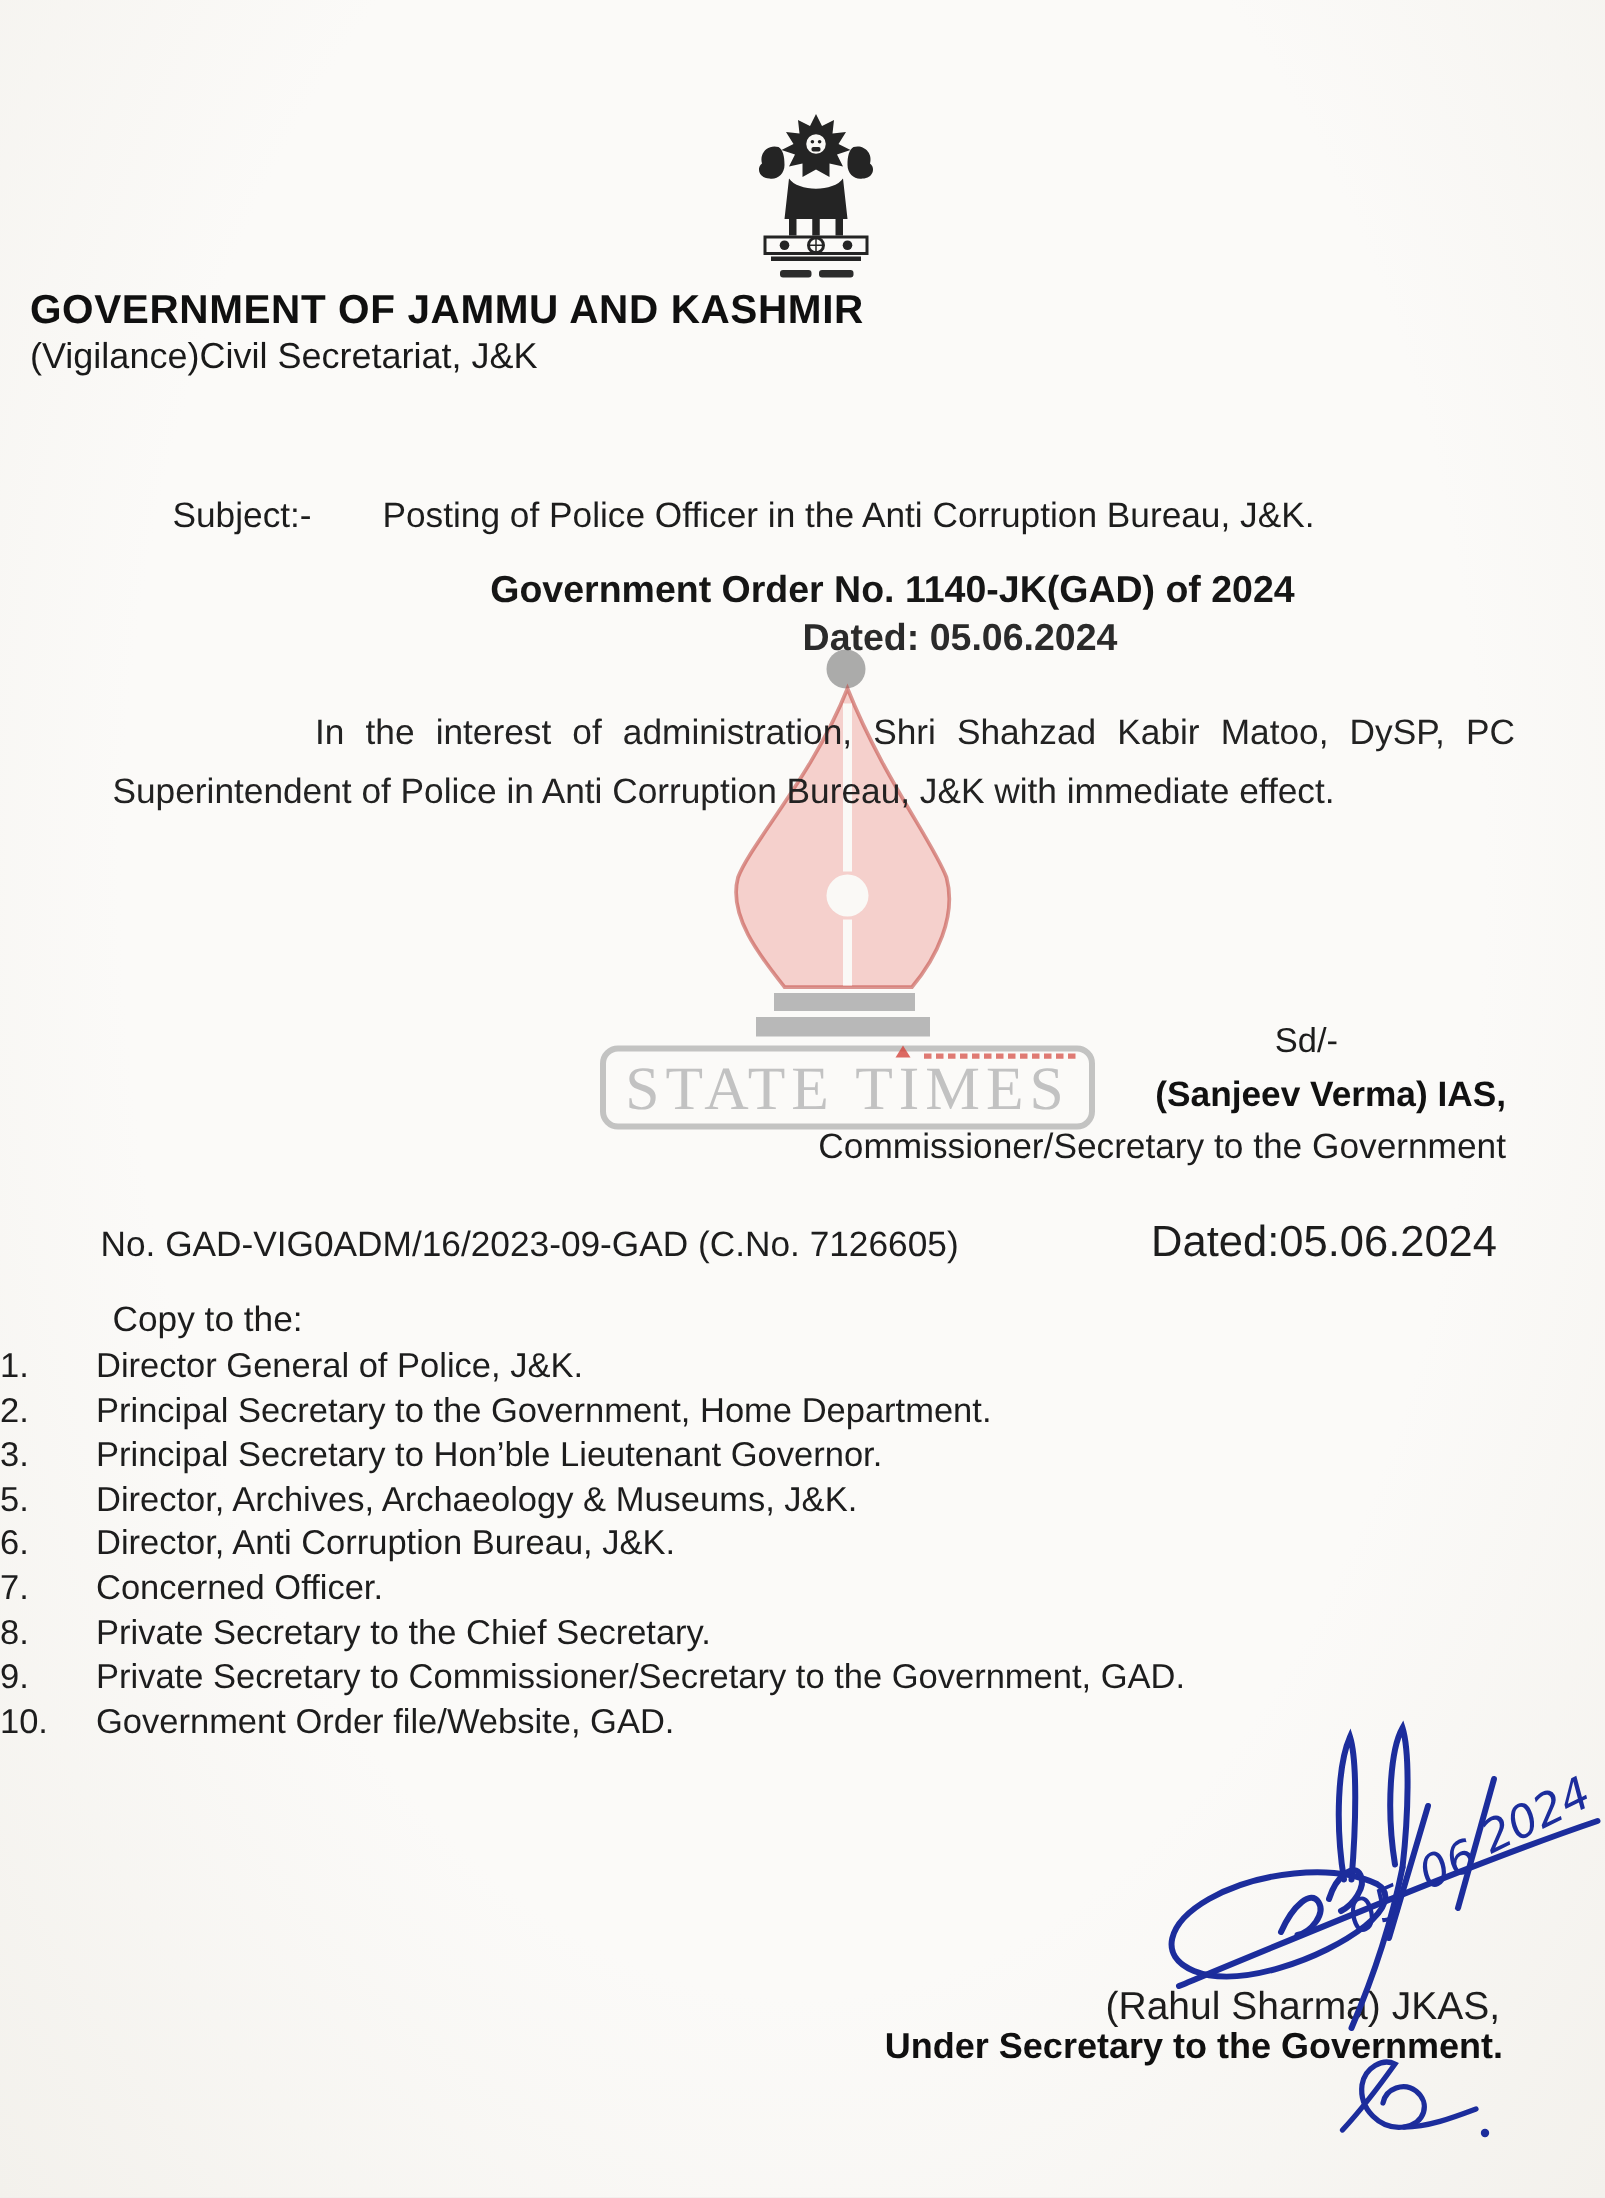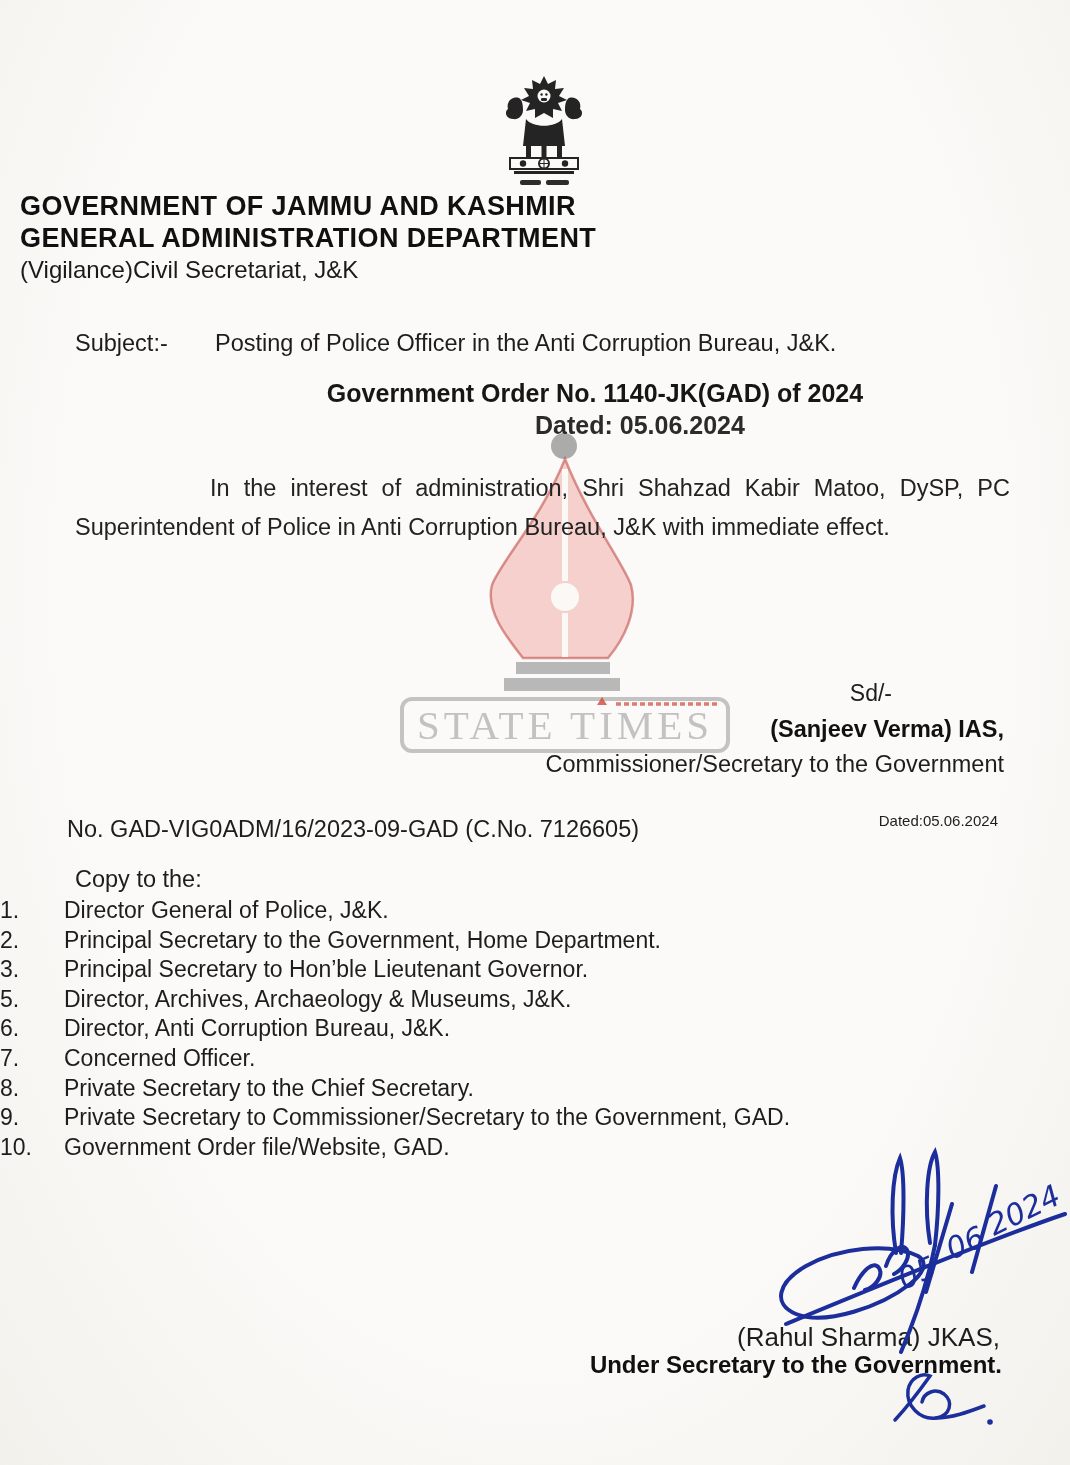--- a/index.html
+++ b/index.html
@@ -11,34 +11,34 @@
   }
   .layer{position:absolute;inset:0;z-index:1;}
   .wm{position:absolute;left:390px;top:425px;z-index:0;}
   .sig{position:absolute;left:758px;top:1138px;z-index:3;pointer-events:none;}
   .ini{position:absolute;left:880px;top:1362px;z-index:3;pointer-events:none;}
   .emblem{position:absolute;left:496px;top:72px;}
   .hdr{position:absolute;top:190px;left:20px;width:1050px;text-align:left;color:#101010;}
   .hdr .h1,.hdr .h2{font-size:27px;font-weight:bold;letter-spacing:.4px;line-height:32px;}
   .hdr .h3{font-size:24px;font-weight:normal;line-height:31px;color:#1a1a1a;}
   .subject{position:absolute;top:330px;left:75px;font-size:23.5px;}
-  .subj-label{display:inline-block;width:140px;}
+  .subj-label{display:inline-block;width:140px;margin-left:40px;}
   .ordno{position:absolute;top:379px;left:120px;width:950px;text-align:center;font-size:25px;font-weight:bold;color:#161616;}
   .orddt{position:absolute;top:411px;left:210px;width:860px;text-align:center;font-size:25px;font-weight:bold;color:#2b2b2b;}
   .body{position:absolute;top:469px;left:75px;width:935px;font-size:23.5px;line-height:38.8px;color:#222;}
   .bl1{padding-left:135px;text-align:justify;text-align-last:justify;}
   .bl2{text-align:justify;text-align-last:justify;}
   .bl3{text-align:left;}
   .byorder{position:absolute;top:612px;left:100px;width:935px;text-align:center;font-size:25px;font-weight:bold;color:#141414;}
   .sdblk{position:absolute;top:676px;right:66px;text-align:right;font-size:23px;line-height:35.5px;}
   .sd{padding-right:112px;}
   .sname{font-weight:bold;font-size:23.5px;color:#111;}
   .sdesig{font-size:23.5px;}
   .refno{position:absolute;top:816px;left:67px;font-size:23.5px;}
-  .refdt{position:absolute;top:812px;right:72px;font-size:15px;}
+  .refdt{position:absolute;top:812px;right:72px;font-size:29px;}
   .copyhead{position:absolute;top:866px;left:75px;font-size:23.5px;}
   .copylist{position:absolute;top:896px;left:0;width:1070px;font-size:23px;}
   .copyrow{line-height:29.6px;white-space:nowrap;}
   .num{display:inline-block;width:64px;}
   .rname{position:absolute;top:1322px;right:70px;font-size:26px;}
   .rdesig{position:absolute;top:1351px;right:68px;font-size:24px;font-weight:bold;color:#101010;}
 </style>
 </head>
 <body>
 
@@ -84,21 +84,20 @@
       <circle cx="69" cy="91.5" r="3.2" fill="#242424"></circle>
       <rect x="18" y="99" width="60" height="3" fill="#242424"></rect>
       <g fill="#2c2c2c">
         <rect x="24" y="108" width="21" height="5" rx="2"></rect>
         <rect x="50" y="108" width="23" height="5" rx="2"></rect>
       </g>
     </svg>
 
     <div class="hdr">
       <div class="h1">GOVERNMENT OF JAMMU AND KASHMIR</div>
-      <div class="h2">GENERAL ADMINISTRATION DEPARTMENT</div>
       <div class="h3">(Vigilance)Civil Secretariat, J&amp;K</div>
     </div>
 
     <div class="subject">
       <span class="subj-label">Subject:-</span><span>Posting of Police Officer in the Anti Corruption Bureau, J&amp;K.</span>
     </div>
 
     <div class="ordno">Government Order No. 1140-JK(GAD) of 2024</div>
     <div class="orddt">Dated: 05.06.2024</div>
 

